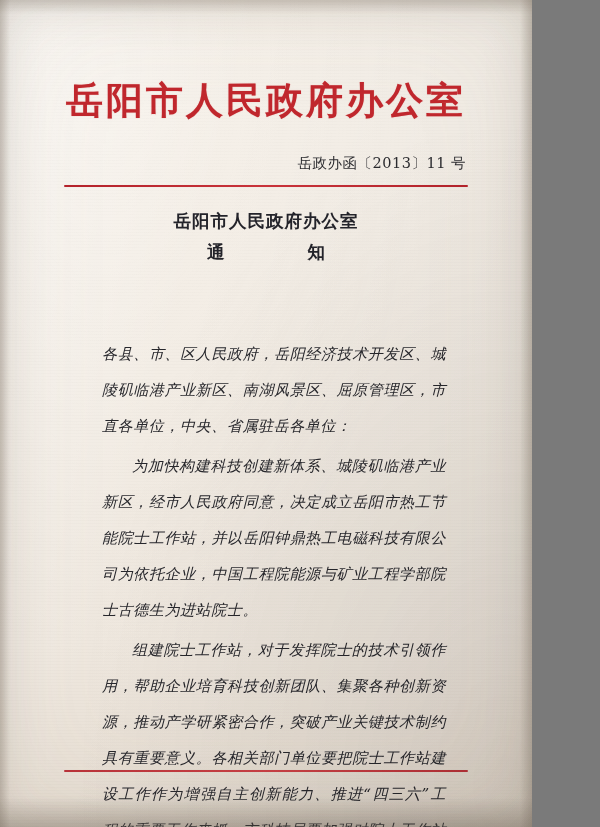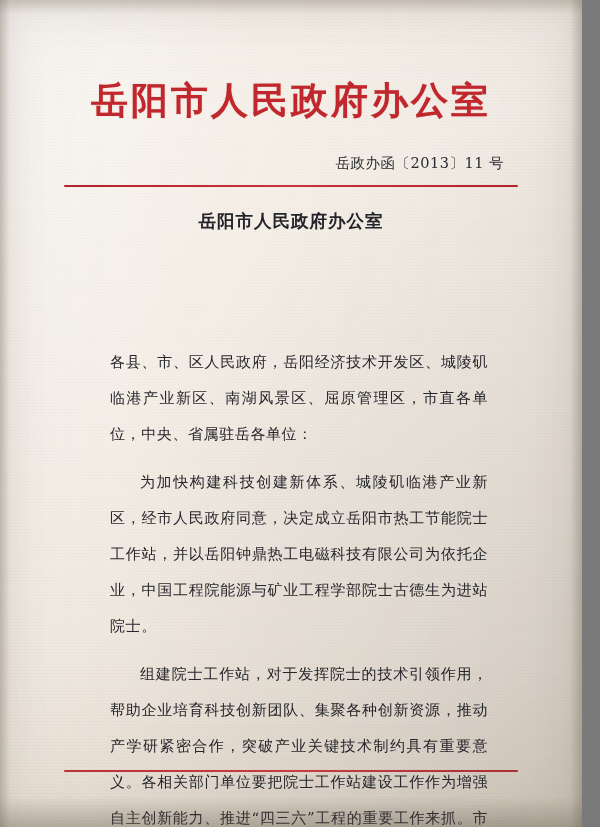--- a/index.html
+++ b/index.html
@@ -10,21 +10,21 @@
   body {
     width: 600px;
     height: 827px;
     overflow: hidden;
     font-family: "DejaVu Sans", sans-serif;
   }
 
   
   #doc-page {
     position: relative;
-    width: 582px;
+    width: 532px;
     height: 827px;
     background: #f2ece4;
     background-image:
       linear-gradient(105deg, rgba(255,255,255,0.55) 0%, rgba(255,255,255,0.0) 35%, rgba(0,0,0,0.04) 100%),
       linear-gradient(180deg, #f6f1ea 0%, #f3ede5 45%, #efe8df 78%, #e7ded3 100%);
     box-sizing: border-box;
     overflow: hidden;
     padding-left: 48px;
   }
 
@@ -58,21 +58,21 @@
     font-size: 37px;
     letter-spacing: 3px;
     text-shadow: 0 0 1px rgba(193,39,45,0.4);
     white-space: nowrap;
   }
 
   
   .doc-number {
     position: absolute;
     top: 152px;
-    right: 72px;
+    right: 60px;
     font-family: "DejaVu Serif", serif;
     font-size: 14.5px;
     color: #2a2a2e;
     letter-spacing: 0.5px;
   }
 
   
   .red-rule {
     position: absolute;
     left: 58px;
@@ -120,23 +120,24 @@
     top: 330px;
     left: 92px;
     right: 76px;
     font-family: "DejaVu Serif", serif;
     font-size: 15px;
     line-height: 36px;
     color: #27272c;
     letter-spacing: 0.6px;
   }
   .para {
-    margin: 12px;
+    margin: 4px;
     text-align: justify;
     text-justify: inter-ideograph;
+    font-style: italic;
   }
   .para.indent {
     text-indent: 30px;
   }
 
   
   .texture {
     position: absolute;
     left: 0; top: 0; right: 0; bottom: 0;
     pointer-events: none;
@@ -184,20 +185,21 @@
   <div class="paper-inner">
 
     <div class="masthead">岳阳市人民政府办公室</div>
 
     <div class="doc-number">岳政办函〔2013〕11 号</div>
 
     <div class="red-rule"></div>
 
     <div class="title-block">
       <div class="title-line">岳阳市人民政府办公室</div>
+      <div class="title-line title-line-3">通　　知</div>
     </div>
 
     <div class="body-block">
       <p class="para">各县、市、区人民政府，岳阳经济技术开发区、城陵矶临港产业新区、南湖风景区、屈原管理区，市直各单位，中央、省属驻岳各单位：</p>
       <p class="para indent">为加快构建科技创建新体系、城陵矶临港产业新区，经市人民政府同意，决定成立岳阳市热工节能院士工作站，并以岳阳钟鼎热工电磁科技有限公司为依托企业，中国工程院能源与矿业工程学部院士古德生为进站院士。</p>
       <p class="para indent">组建院士工作站，对于发挥院士的技术引领作用，帮助企业培育科技创新团队、集聚各种创新资源，推动产学研紧密合作，突破产业关键技术制约具有重要意义。各相关部门单位要把院士工作站建设工作作为增强自主创新能力、推进“四三六”工程的重要工作来抓。市科技局要加强对院士工作站的管理服务；院士工作站依托单位要为来岳工作的院士创造良好的工作生活环境，提供必要的配套研发设施，选配称职的技术人员协助工作；各级</p>
     </div>
 
     <div class="red-rule-bottom"></div>
   </div>

